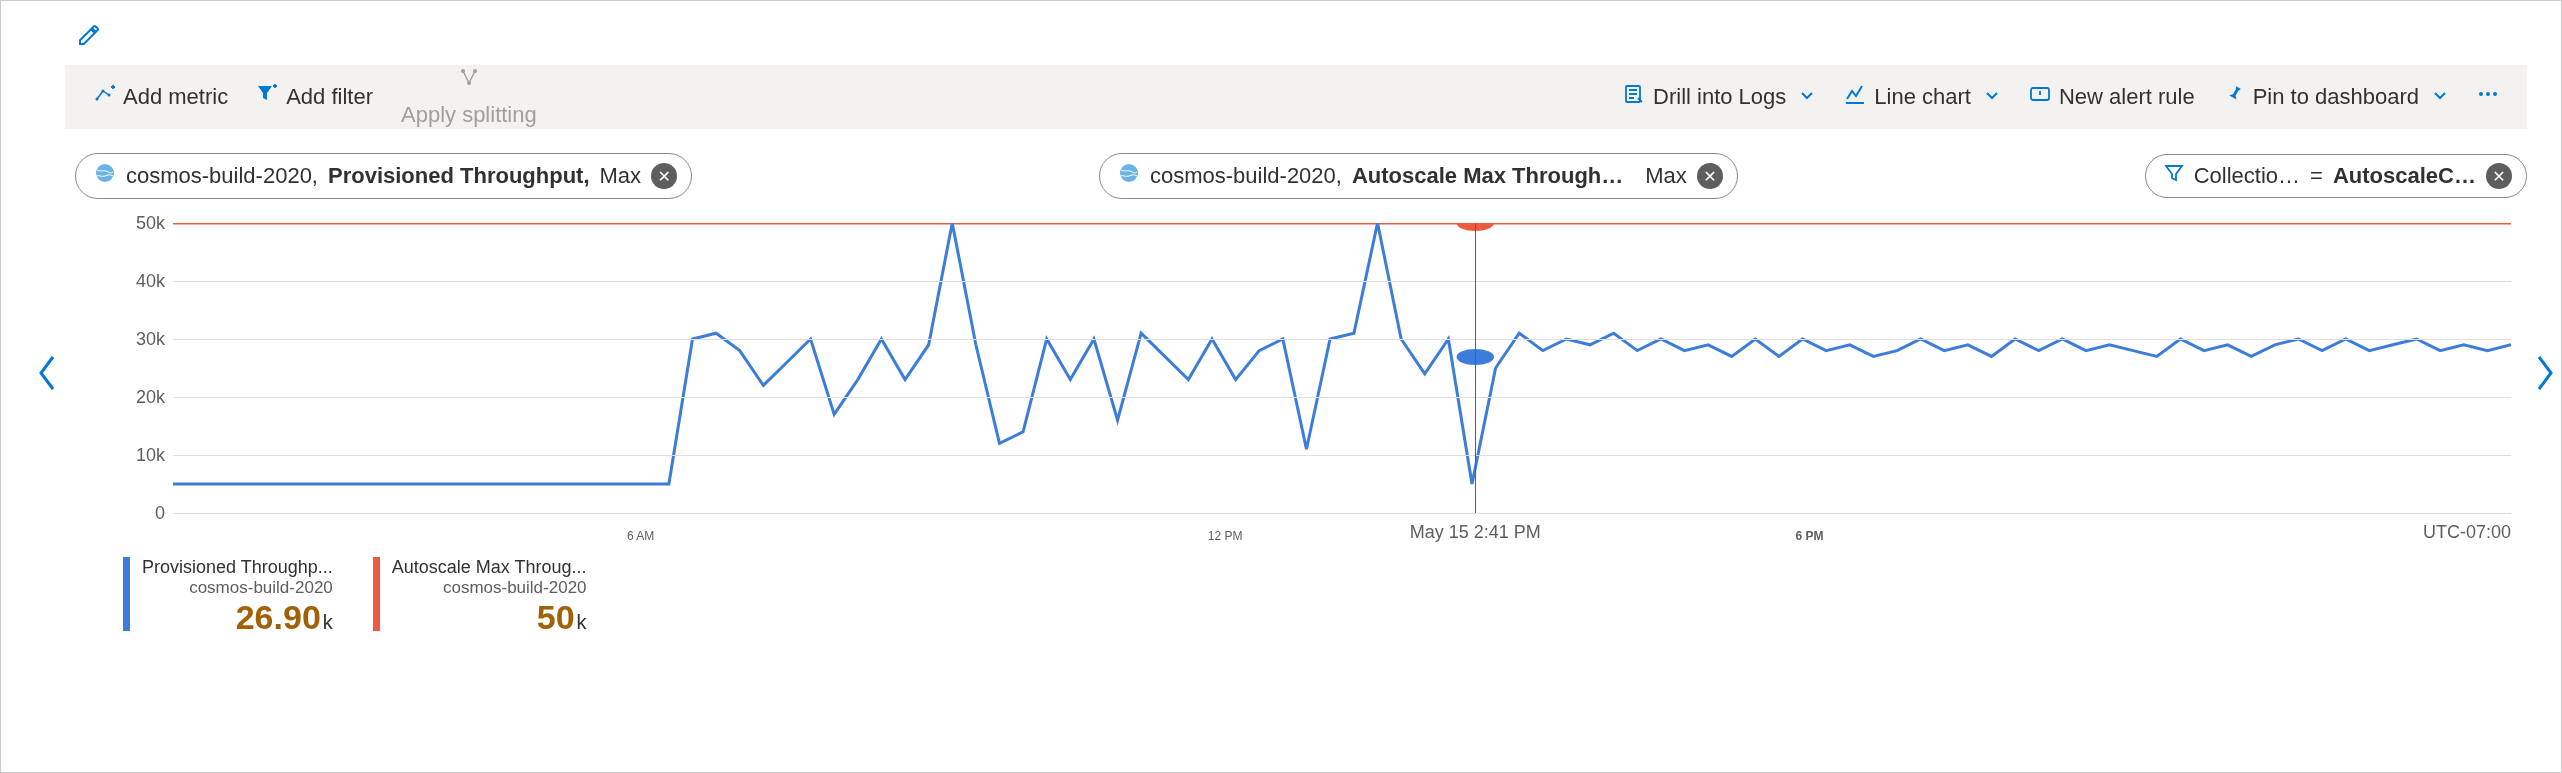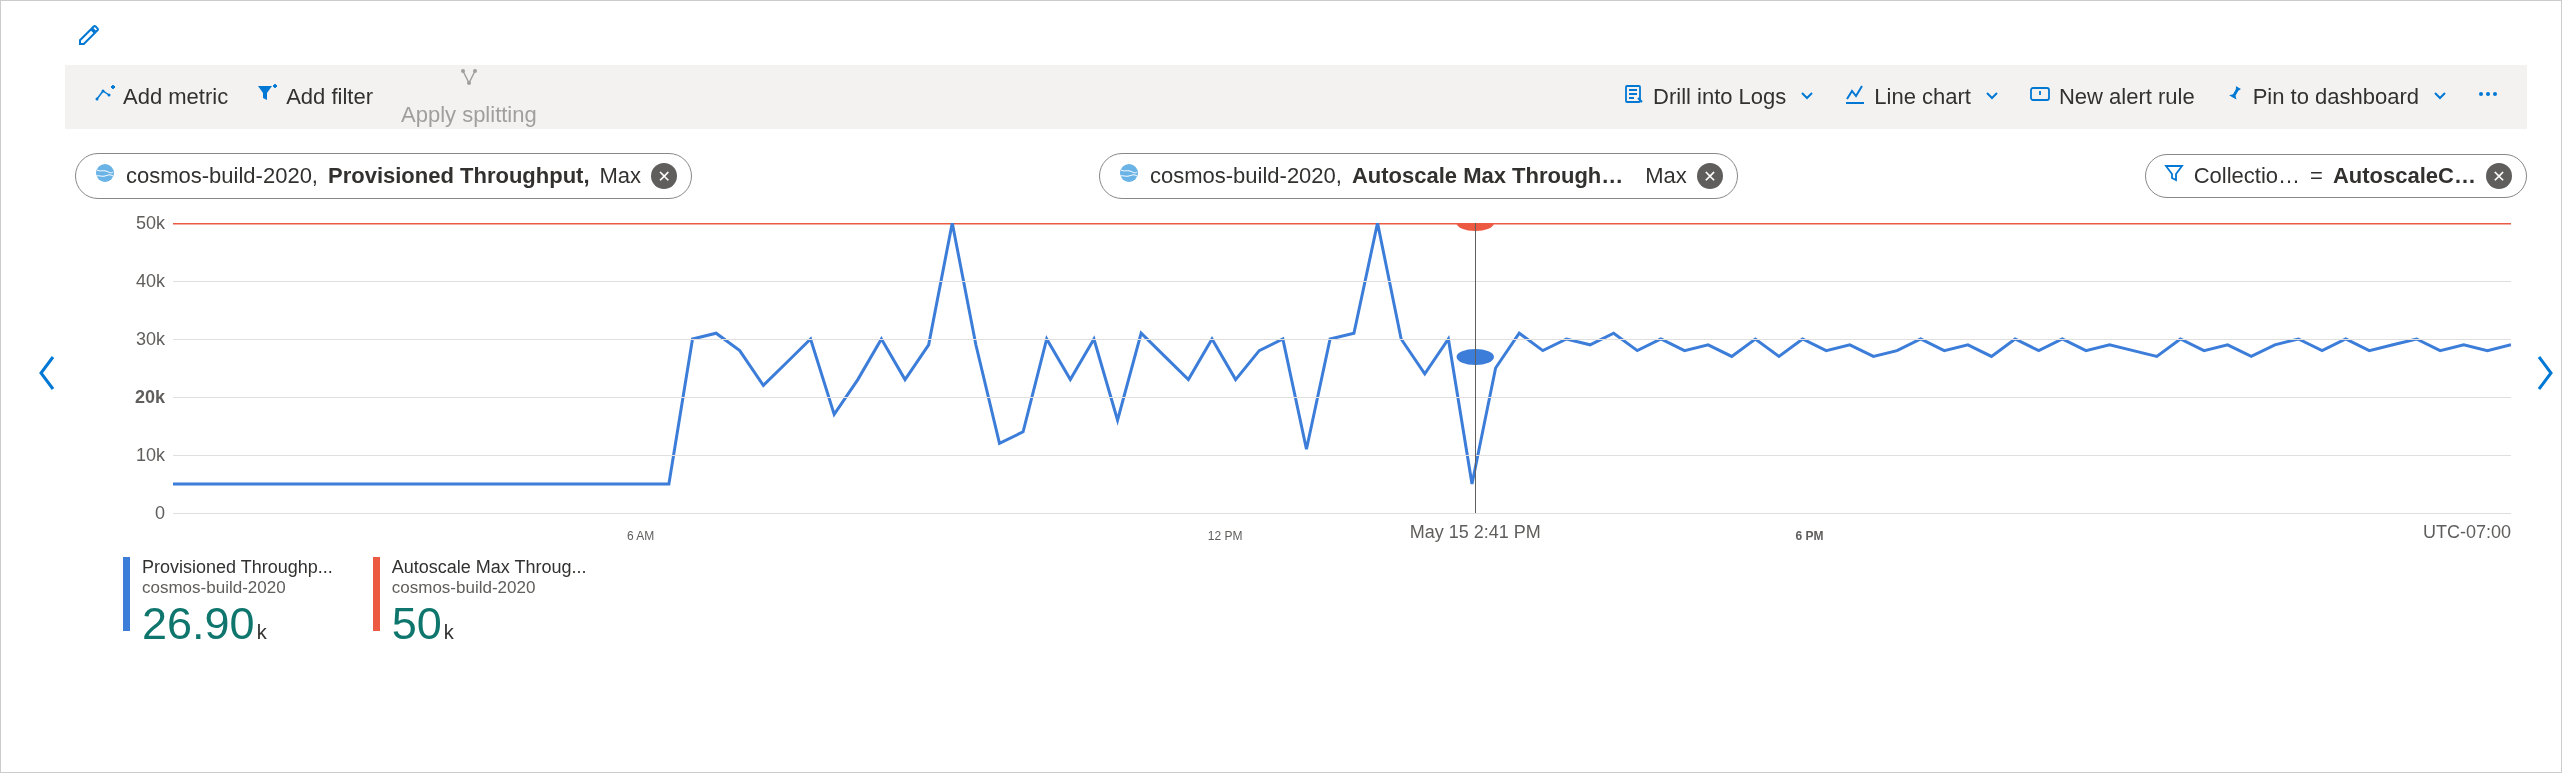--- a/index.html
+++ b/index.html
@@ -32,26 +32,26 @@
 
   .plot { position: relative; margin-left: 52px; margin-right: 16px; height: 290px; }
   .grid-line { position: absolute; left: 56px; right: 0; height: 1px; background: #e1dfdd; }
   .y-label { position: absolute; left: 0; width: 48px; text-align: right; font-size: 18px; color: #605e5c; transform: translateY(-50%); }
   .x-label { position: absolute; bottom: -30px; font-size: 12px; color: #605e5c; transform: translateX(-50%); margin-top: 16px; }
   .tz-label { position: absolute; right: 0; bottom: -30px; font-size: 18px; color: #605e5c; }
   .marker-line { position: absolute; width: 1px; background: #605e5c; top: 0; bottom: 0; }
   .marker-label { position: absolute; font-size: 18px; color: #605e5c; transform: translateX(-50%); bottom: -30px; white-space: nowrap; }
   svg.series { position: absolute; left: 56px; right: 0; top: 0; bottom: 0; width: calc(100% - 56px); height: 100%; }
 
-  .legend-row { display: flex; gap: 40px; padding: 44px 34px 0 122px; }
+  .legend-row { display: flex; gap: 40px; padding: 44px 34px 0 122px; text-align: right; }
   .legend-item { display: flex; gap: 12px; }
   .legend-bar { width: 7px; height: 74px; }
   .legend-text .l1 { font-size: 18px; color: #323130; }
   .legend-text .l2 { font-size: 17px; color: #605e5c; }
-  .legend-text .val { font-size: 45px; font-weight: 400; color: #0f766e; }
+  .legend-text .val { font-size: 34px; font-weight: 700; color: #a16207; }
   .legend-text .unit { font-size: 20px; color: #323130; margin-left: 2px; }
 </style>
 </head>
 <body>
 
 <div class="frame">
 
   <div class="title-row">
     <span class="edit-icon">
       <svg width="24" height="24" viewBox="0 0 24 24" fill="none" stroke="#0078d4" stroke-width="2">
@@ -183,21 +183,21 @@
           <path d="M0.0 261.0 L10.1 261.0 L20.2 261.0 L30.3 261.0 L40.4 261.0 L50.5 261.0 L60.6 261.0 L70.7 261.0 L80.8 261.0 L90.9 261.0 L101.0 261.0 L111.1 261.0 L121.2 261.0 L131.3 261.0 L141.4 261.0 L151.5 261.0 L161.6 261.0 L171.7 261.0 L181.8 261.0 L191.9 261.0 L202.0 261.0 L212.1 261.0 L222.2 116.0 L232.3 110.2 L242.4 127.6 L252.5 162.4 L262.6 139.2 L272.7 116.0 L282.8 191.4 L292.9 156.6 L303.0 116.0 L313.1 156.6 L323.2 121.8 L333.3 0.0 L343.4 121.8 L353.5 220.4 L363.6 208.8 L373.7 116.0 L383.8 156.6 L393.9 116.0 L404.0 197.2 L414.1 110.2 L424.2 133.4 L434.3 156.6 L444.4 116.0 L454.5 156.6 L464.6 127.6 L474.7 116.0 L484.8 226.2 L494.9 116.0 L505.1 110.2 L515.2 0.0 L525.3 116.0 L535.4 150.8 L545.5 116.0 L555.6 261.0 L565.7 145.0 L575.8 110.2 L585.9 127.6 L596.0 116.0 L606.1 121.8 L616.2 110.2 L626.3 127.6 L636.4 116.0 L646.5 127.6 L656.6 121.8 L666.7 133.4 L676.8 116.0 L686.9 133.4 L697.0 116.0 L707.1 127.6 L717.2 121.8 L727.3 133.4 L737.4 127.6 L747.5 116.0 L757.6 127.6 L767.7 121.8 L777.8 133.4 L787.9 116.0 L798.0 127.6 L808.1 116.0 L818.2 127.6 L828.3 121.8 L838.4 127.6 L848.5 133.4 L858.6 116.0 L868.7 127.6 L878.8 121.8 L888.9 133.4 L899.0 121.8 L909.1 116.0 L919.2 127.6 L929.3 116.0 L939.4 127.6 L949.5 121.8 L959.6 116.0 L969.7 127.6 L979.8 121.8 L989.9 127.6 L1000.0 121.8" stroke="#3b7dd8" stroke-width="3" fill="none" vector-effect="non-scaling-stroke"></path>
           <circle cx="557" cy="0" r="8" fill="#ec5a42" vector-effect="non-scaling-stroke"></circle>
           <circle cx="557" cy="133.98" r="8" fill="#3b7dd8" vector-effect="non-scaling-stroke"></circle>
         </svg>
     <div class="y-label" style="top: 0px;">50k</div>
         <div class="grid-line" style="top: 58px;"></div>
         <div class="y-label" style="top: 58px;">40k</div>
         <div class="grid-line" style="top: 116px;"></div>
         <div class="y-label" style="top: 116px;">30k</div>
         <div class="grid-line" style="top: 174px;"></div>
-        <div class="y-label" style="top: 174px; font-weight: bold;">20k</div>
+        <div class="y-label" style="top: 174px;">20k</div>
         <div class="grid-line" style="top: 232px;"></div>
         <div class="y-label" style="top: 232px;">10k</div>
         <div class="grid-line" style="top: 290px;"></div>
         <div class="y-label" style="top: 290px;">0</div>
         <div class="x-label" style="left: calc(20% + 44.8px);">6 AM</div>
         <div class="x-label" style="left: calc(45% + 30.8px);">12 PM</div>
         <div class="x-label" style="left: calc(70% + 16.8px); font-weight: bold;">6 PM</div>
         <div class="tz-label">UTC-07:00</div>
         <div class="marker-line" style="left: calc(55.7% + 24.808px);"></div>
         <div class="marker-label" style="left: calc(55.7% + 24.808px);">May 15 2:41 PM</div>

